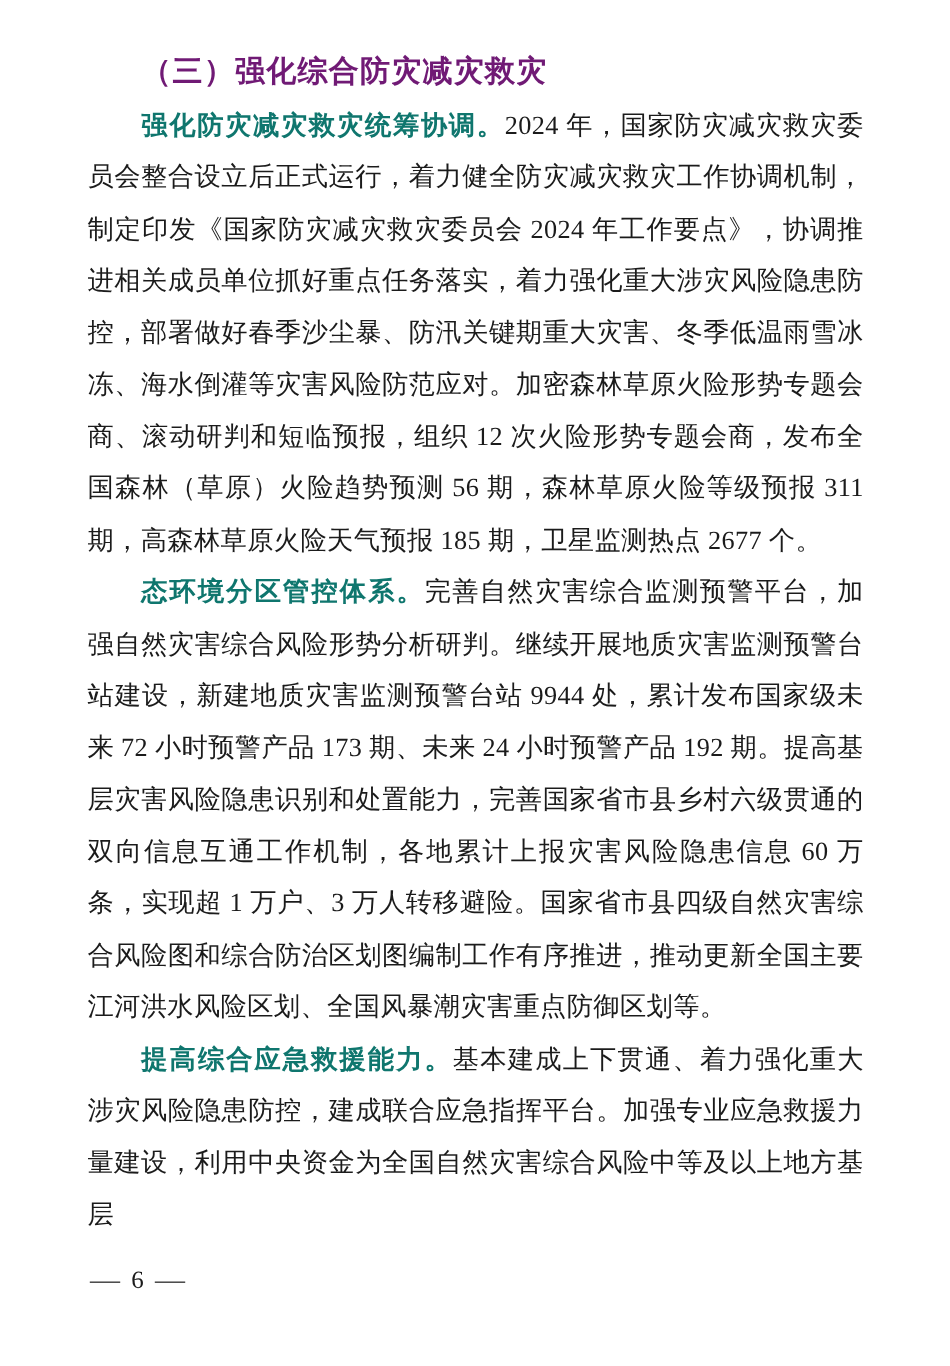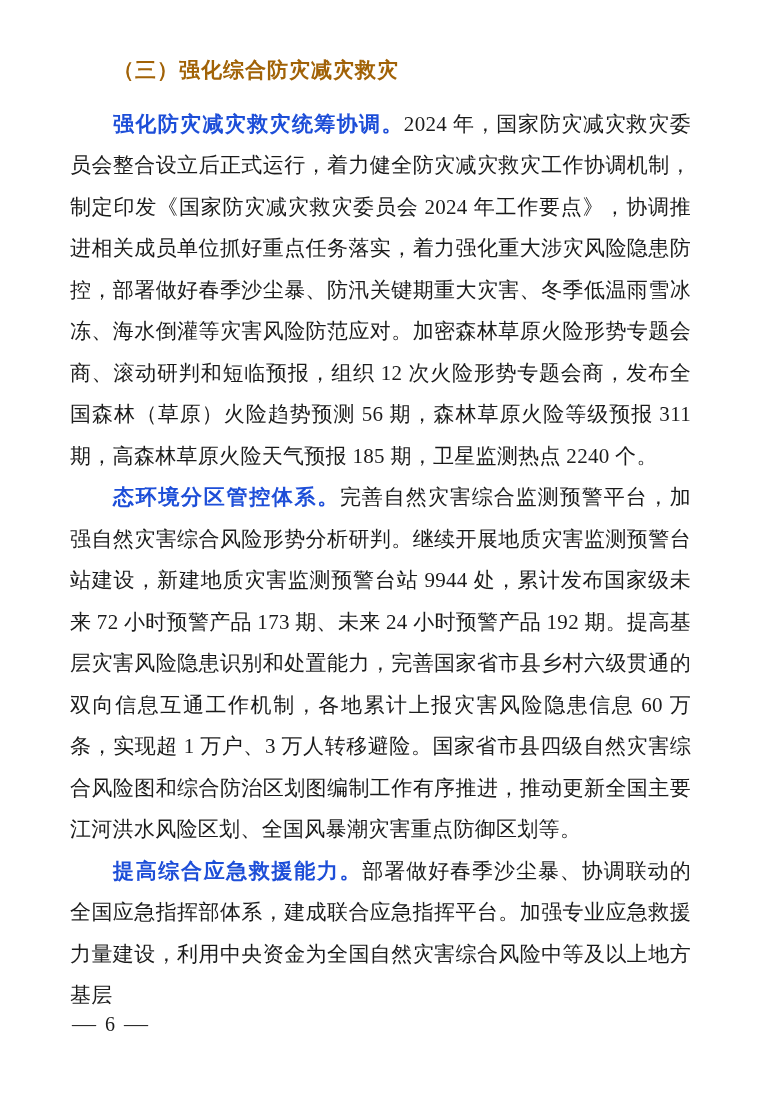--- a/index.html
+++ b/index.html
@@ -33,31 +33,31 @@
   }
   .content p {
     margin: 0;
     padding: 0;
     text-indent: 43px;
   }
   .content p.no-indent {
     text-indent: 0;
   }
   .section-heading {
-    margin: 12px 0;
-    font-size: 21px;
+    margin: 0 0;
+    font-size: 24px;
     font-weight: 700;
-    color: #a16207;
+    color: #701a75;
     text-indent: 43px;
     line-height: 41.5px;
     letter-spacing: 1px;
   }
   .lead {
     font-weight: 700;
-    color: #1d4ed8;
+    color: #0f766e;
     letter-spacing: 1px;
   }
   .footer {
     position: absolute;
     left: 74px;
     top: 1004px;
     font-size: 20px;
     line-height: 41.5px;
     color: #1b1b1b;
     display: flex;
@@ -73,25 +73,25 @@
 </head>
 <body>
 
 <div class="page">
 
   <div class="content">
 
 
     <div class="section-heading">（三）强化综合防灾减灾救灾</div>
 
-    <p><span class="lead">强化防灾减灾救灾统筹协调。</span><span>2024 年，国家防灾减灾救灾委员会整合设立后正式运行，着力健全防灾减灾救灾工作协调机制，制定印发《国家防灾减灾救灾委员会 2024 年工作要点》，协调推进相关成员单位抓好重点任务落实，着力强化重大涉灾风险隐患防控，部署做好春季沙尘暴、防汛关键期重大灾害、冬季低温雨雪冰冻、海水倒灌等灾害风险防范应对。加密森林草原火险形势专题会商、滚动研判和短临预报，组织 12 次火险形势专题会商，发布全国森林（草原）火险趋势预测 56 期，森林草原火险等级预报 311 期，高森林草原火险天气预报 185 期，卫星监测热点 2240 个。</span></p>
+    <p><span class="lead">强化防灾减灾救灾统筹协调。</span><span>2024 年，国家防灾减灾救灾委员会整合设立后正式运行，着力健全防灾减灾救灾工作协调机制，制定印发《国家防灾减灾救灾委员会 2024 年工作要点》，协调推进相关成员单位抓好重点任务落实，着力强化重大涉灾风险隐患防控，部署做好春季沙尘暴、防汛关键期重大灾害、冬季低温雨雪冰冻、海水倒灌等灾害风险防范应对。加密森林草原火险形势专题会商、滚动研判和短临预报，组织 12 次火险形势专题会商，发布全国森林（草原）火险趋势预测 56 期，森林草原火险等级预报 311 期，高森林草原火险天气预报 185 期，卫星监测热点 2677 个。</span></p>
 
     <p><span class="lead">态环境分区管控体系。</span><span>完善自然灾害综合监测预警平台，加强自然灾害综合风险形势分析研判。继续开展地质灾害监测预警台站建设，新建地质灾害监测预警台站 9944 处，累计发布国家级未来 72 小时预警产品 173 期、未来 24 小时预警产品 192 期。提高基层灾害风险隐患识别和处置能力，完善国家省市县乡村六级贯通的双向信息互通工作机制，各地累计上报灾害风险隐患信息 60 万条，实现超 1 万户、3 万人转移避险。国家省市县四级自然灾害综合风险图和综合防治区划图编制工作有序推进，推动更新全国主要江河洪水风险区划、全国风暴潮灾害重点防御区划等。</span></p>
 
-    <p><span class="lead">提高综合应急救援能力。</span><span>部署做好春季沙尘暴、协调联动的全国应急指挥部体系，建成联合应急指挥平台。加强专业应急救援力量建设，利用中央资金为全国自然灾害综合风险中等及以上地方基层</span></p>
+    <p><span class="lead">提高综合应急救援能力。</span><span>基本建成上下贯通、着力强化重大涉灾风险隐患防控，建成联合应急指挥平台。加强专业应急救援力量建设，利用中央资金为全国自然灾害综合风险中等及以上地方基层</span></p>
 
   </div>
 
   <div class="footer">
     <span class="dash">—</span>
     <span>6</span>
     <span class="dash">—</span>
   </div>
 
 </div>

